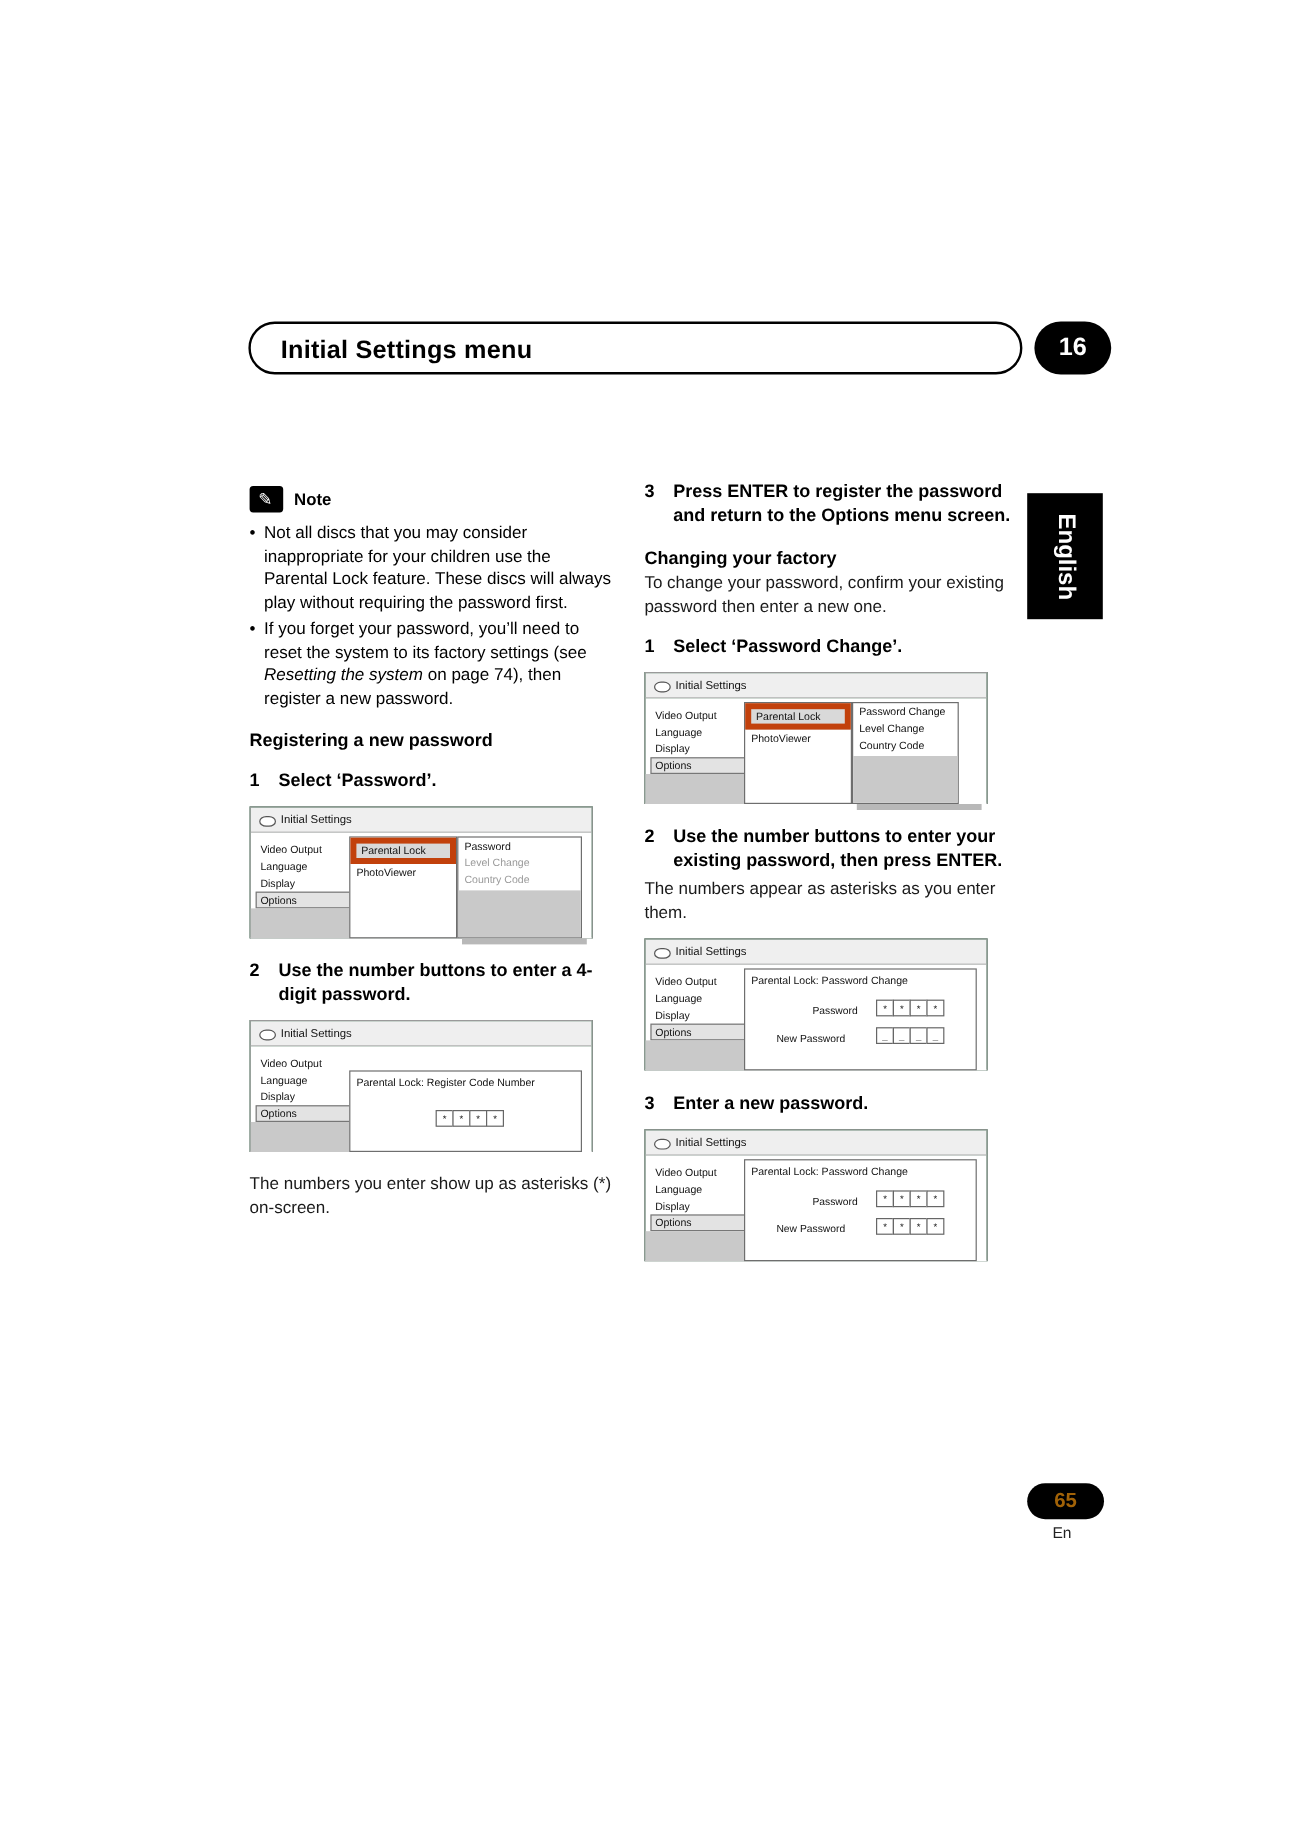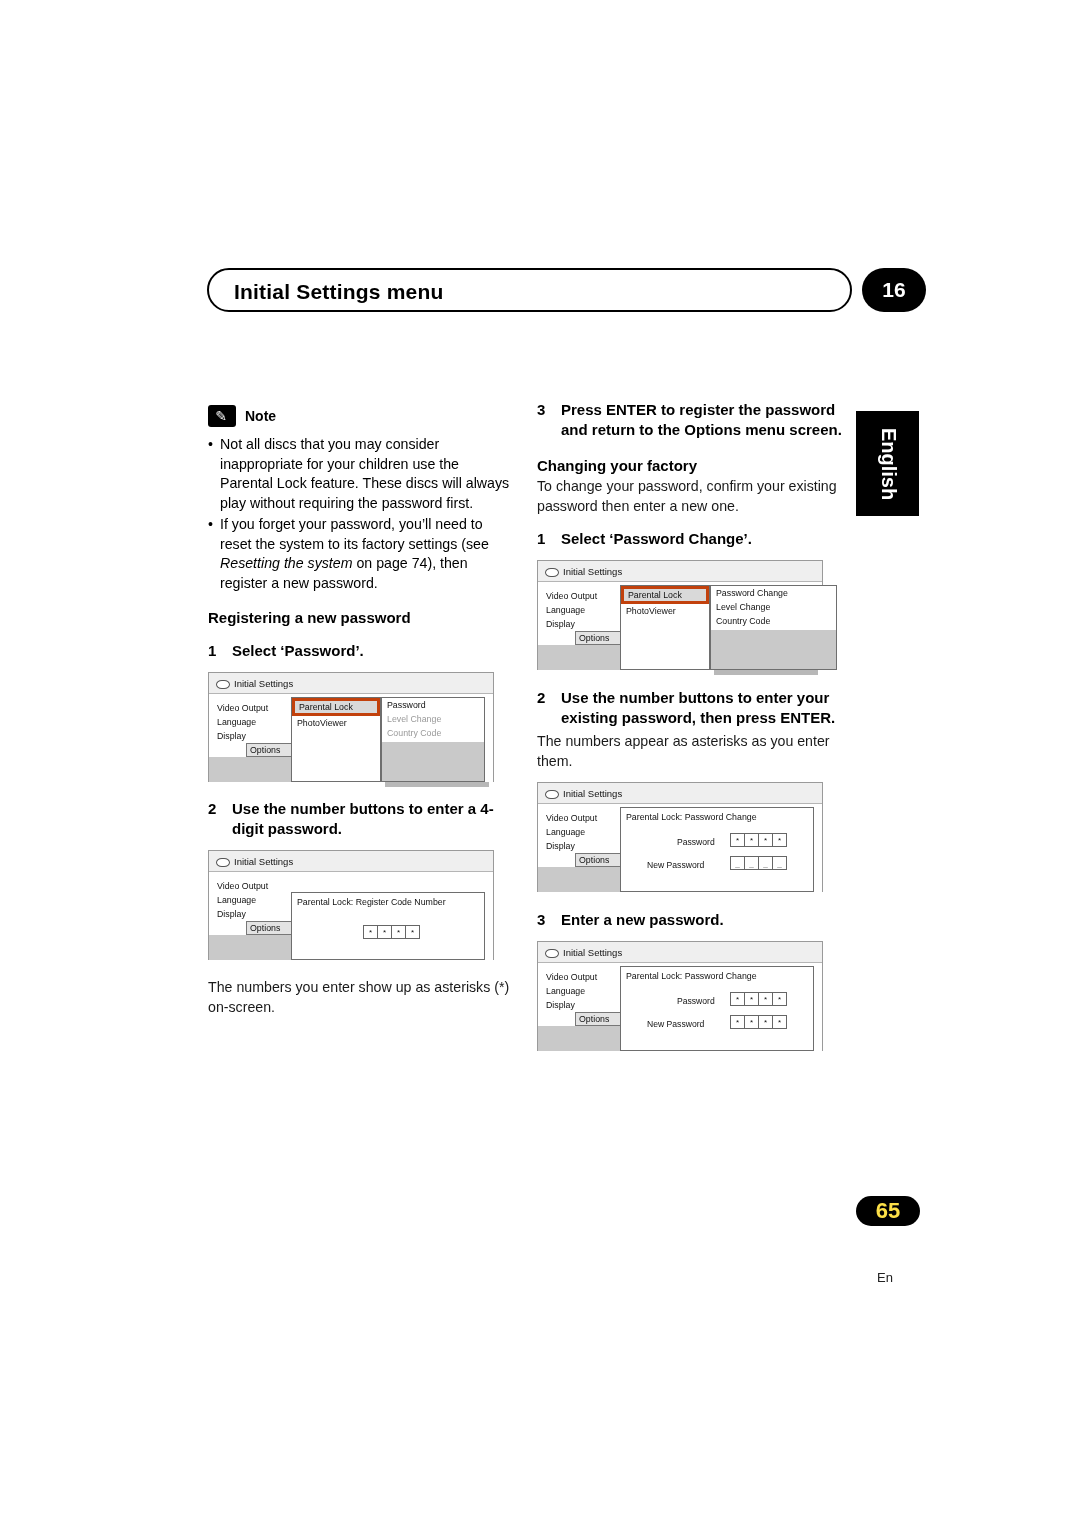--- a/index.html
+++ b/index.html
@@ -209,37 +209,36 @@
   .menu-item {
     font-size: 8.8px;
     padding: 2px 4px;
     color: #111;
     white-space: nowrap;
   }
   .menu-item.sel {
     background: #e3e3e3;
     border: 1px solid #777;
     padding: 1px 3px;
-    margin-left: 33px;
   }
   .panel {
     position: absolute;
     border: 1px solid #6e6e6e;
     box-sizing: border-box;
     background: #fff;
   }
   .panel-row {
     font-size: 8.8px;
     padding: 2px 5px;
     white-space: nowrap;
     color: #111;
   }
   .panel-row.hl {
     background: #d9d9d9;
-    border: 3px solid #c2410c;
+    border: 5px solid #c2410c;
     padding: 1px 4px;
   }
   .panel-row.dim { color: #9a9a9a; }
   .gray-fill {
     background: #c9c9c9;
   }
   .shadow-box {
     background: #b8b8b8;
   }
   .star-boxes {
@@ -262,27 +261,27 @@
 
   .field-label {
     font-size: 8.6px;
     color: #111;
   }
 
   
   .page-badge {
     position: absolute;
     left: 856px;
-    top: 1196px;
+    top: 1236px;
     width: 64px;
     height: 30px;
     background: #000;
-    color: #fde047;
+    color: #a16207;
     border-radius: 15px;
-    font-size: 22px;
+    font-size: 17px;
     font-weight: bold;
     display: flex;
     align-items: center;
     justify-content: center;
   }
   .page-en {
     position: absolute;
     left: 877px;
     top: 1270px;
     font-size: 13px;
@@ -423,21 +422,21 @@
         <div class="menu-item">Video Output</div>
         <div class="menu-item">Language</div>
         <div class="menu-item">Display</div>
         <div class="menu-item sel">Options</div>
       </div>
       <div class="gray-fill" style="position:absolute;left:0;top:63px;width:88px;height:25px;"></div>
       <div class="panel" style="left:82px;top:3px;width:90px;height:85px;">
         <div class="panel-row hl">Parental Lock</div>
         <div class="panel-row">PhotoViewer</div>
       </div>
-      <div class="panel" style="left:172px;top:3px;width:127px;height:85px;">
+      <div class="panel" style="left:172px;top:3px;width:89px;height:85px;">
         <div class="panel-row">Password Change</div>
         <div class="panel-row">Level Change</div>
         <div class="panel-row">Country Code</div>
         <div class="gray-fill" style="position:absolute;left:0;top:44px;right:0;bottom:0;"></div>
       </div>
       <div class="shadow-box" style="position:absolute;left:176px;top:88px;width:104px;height:5px;"></div>
     </div>
   </div>
 
   <div style="height:18px"></div>

